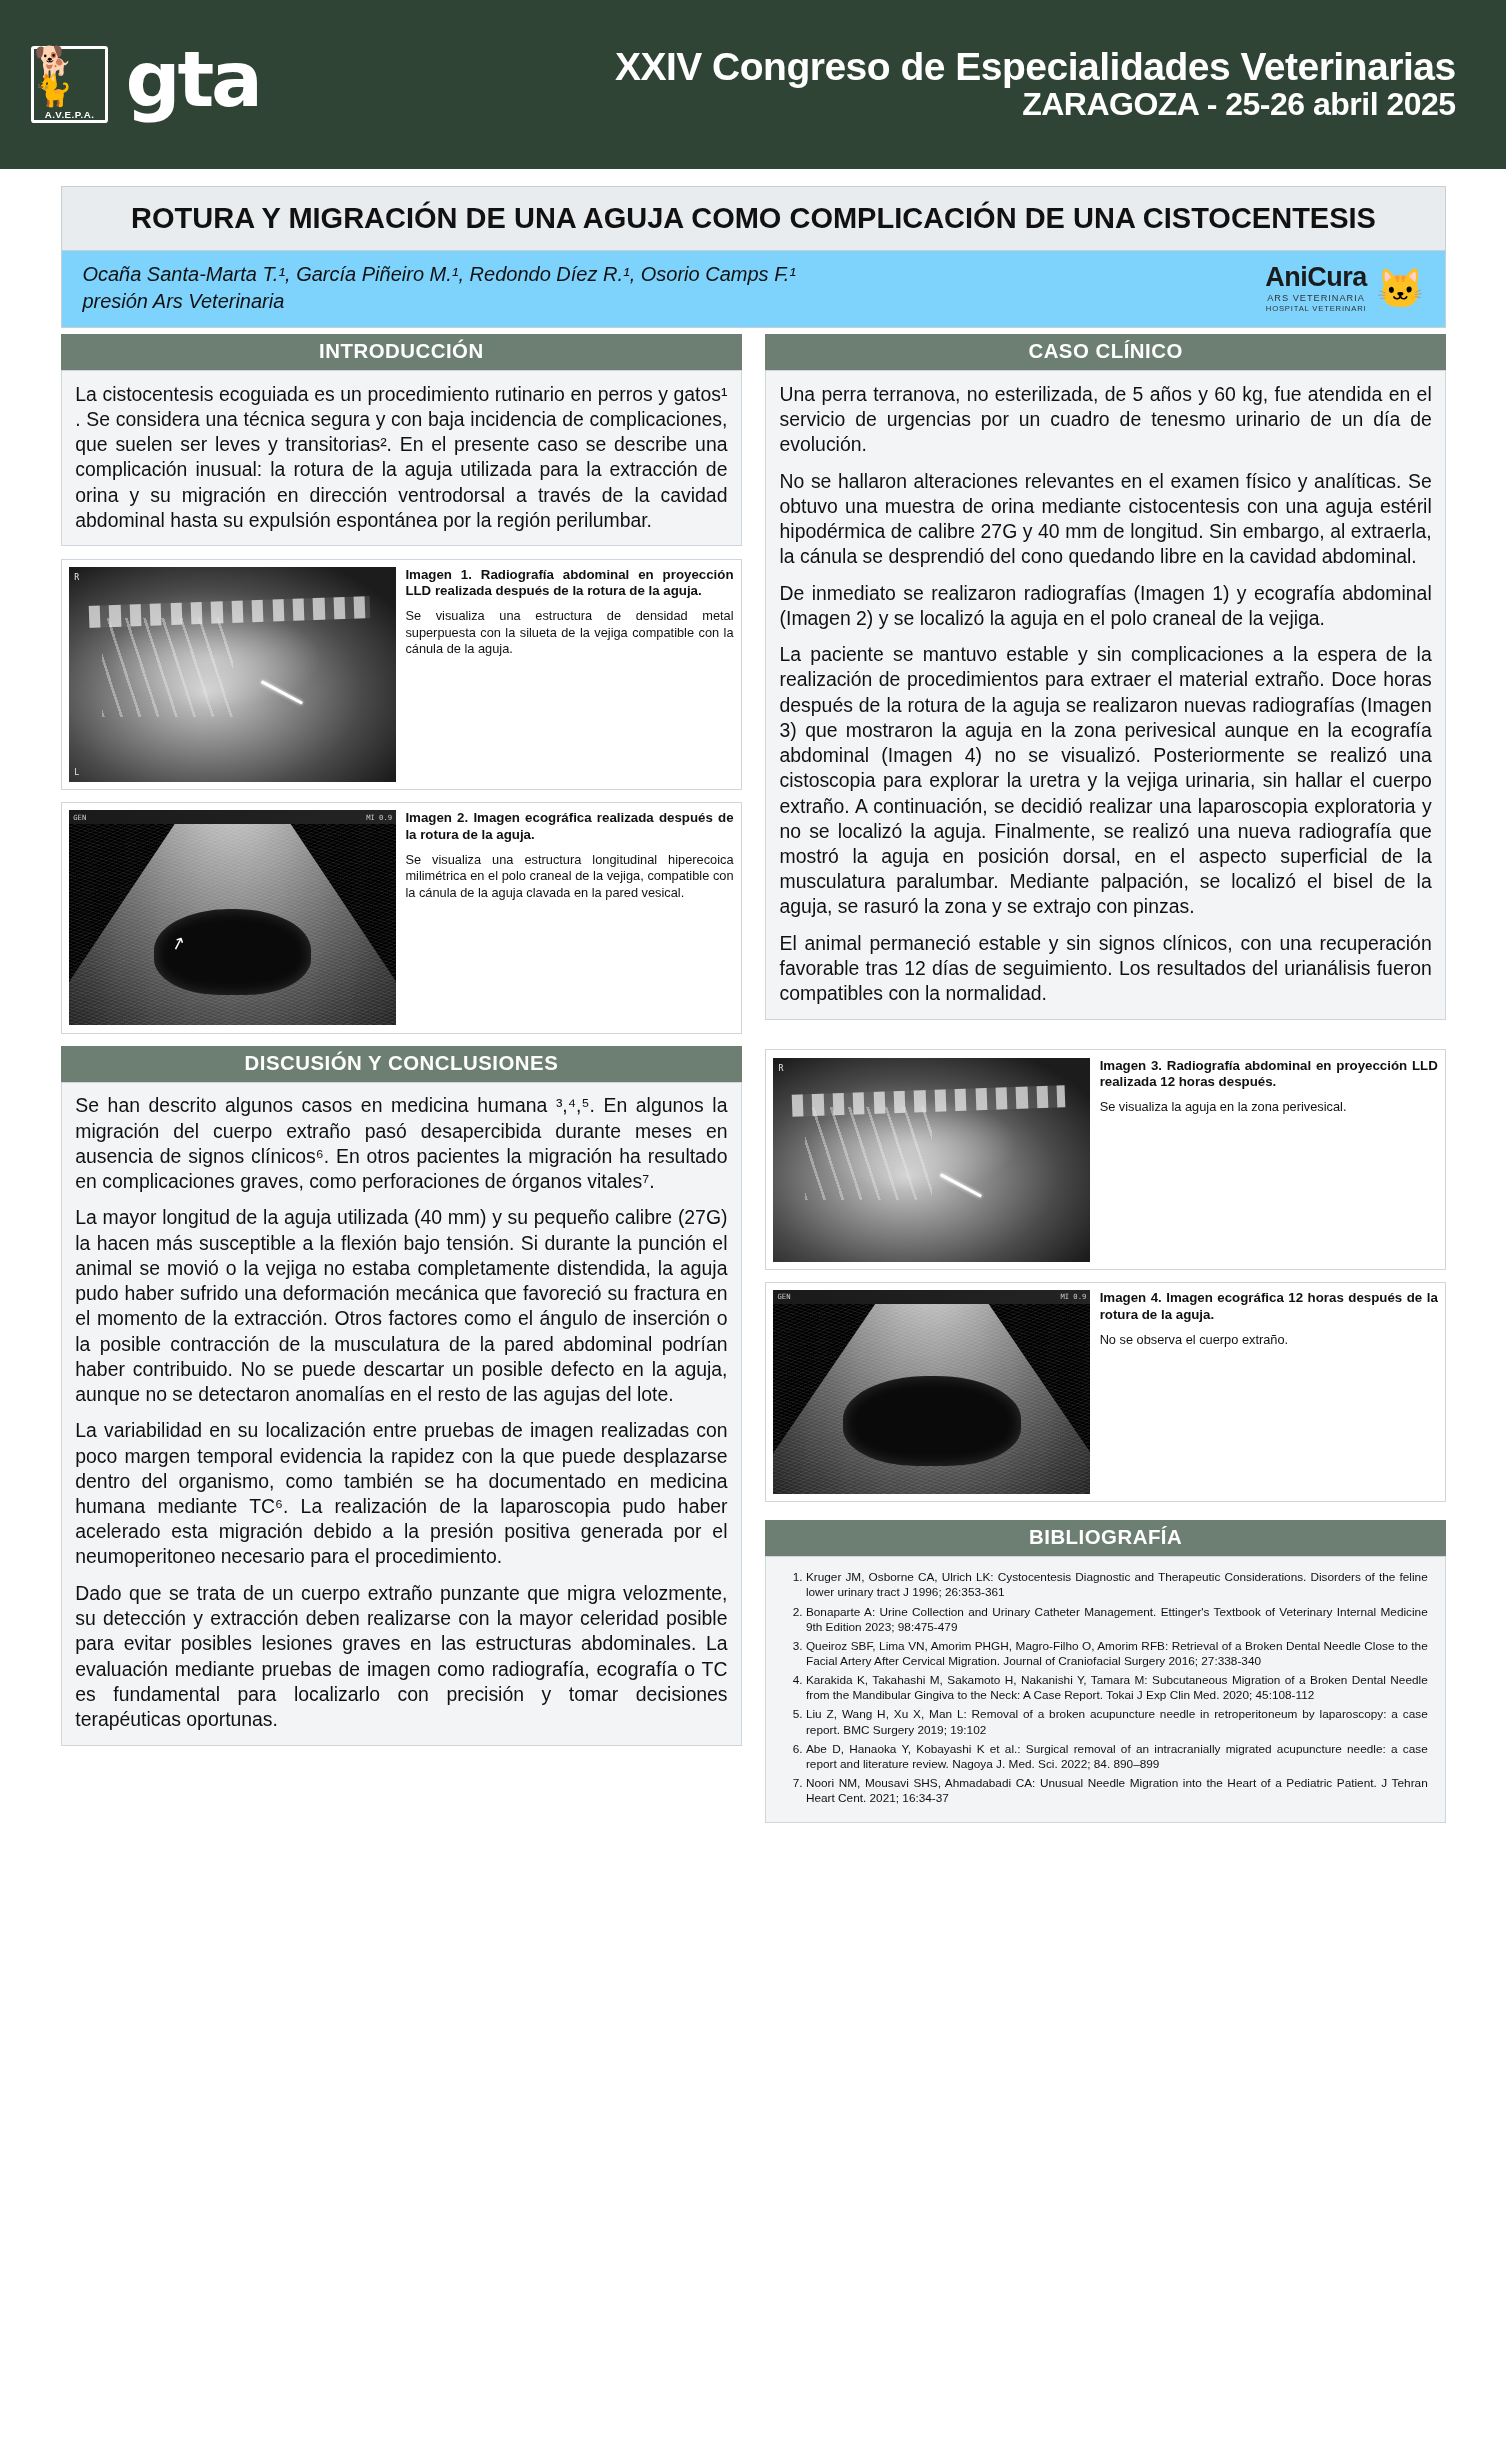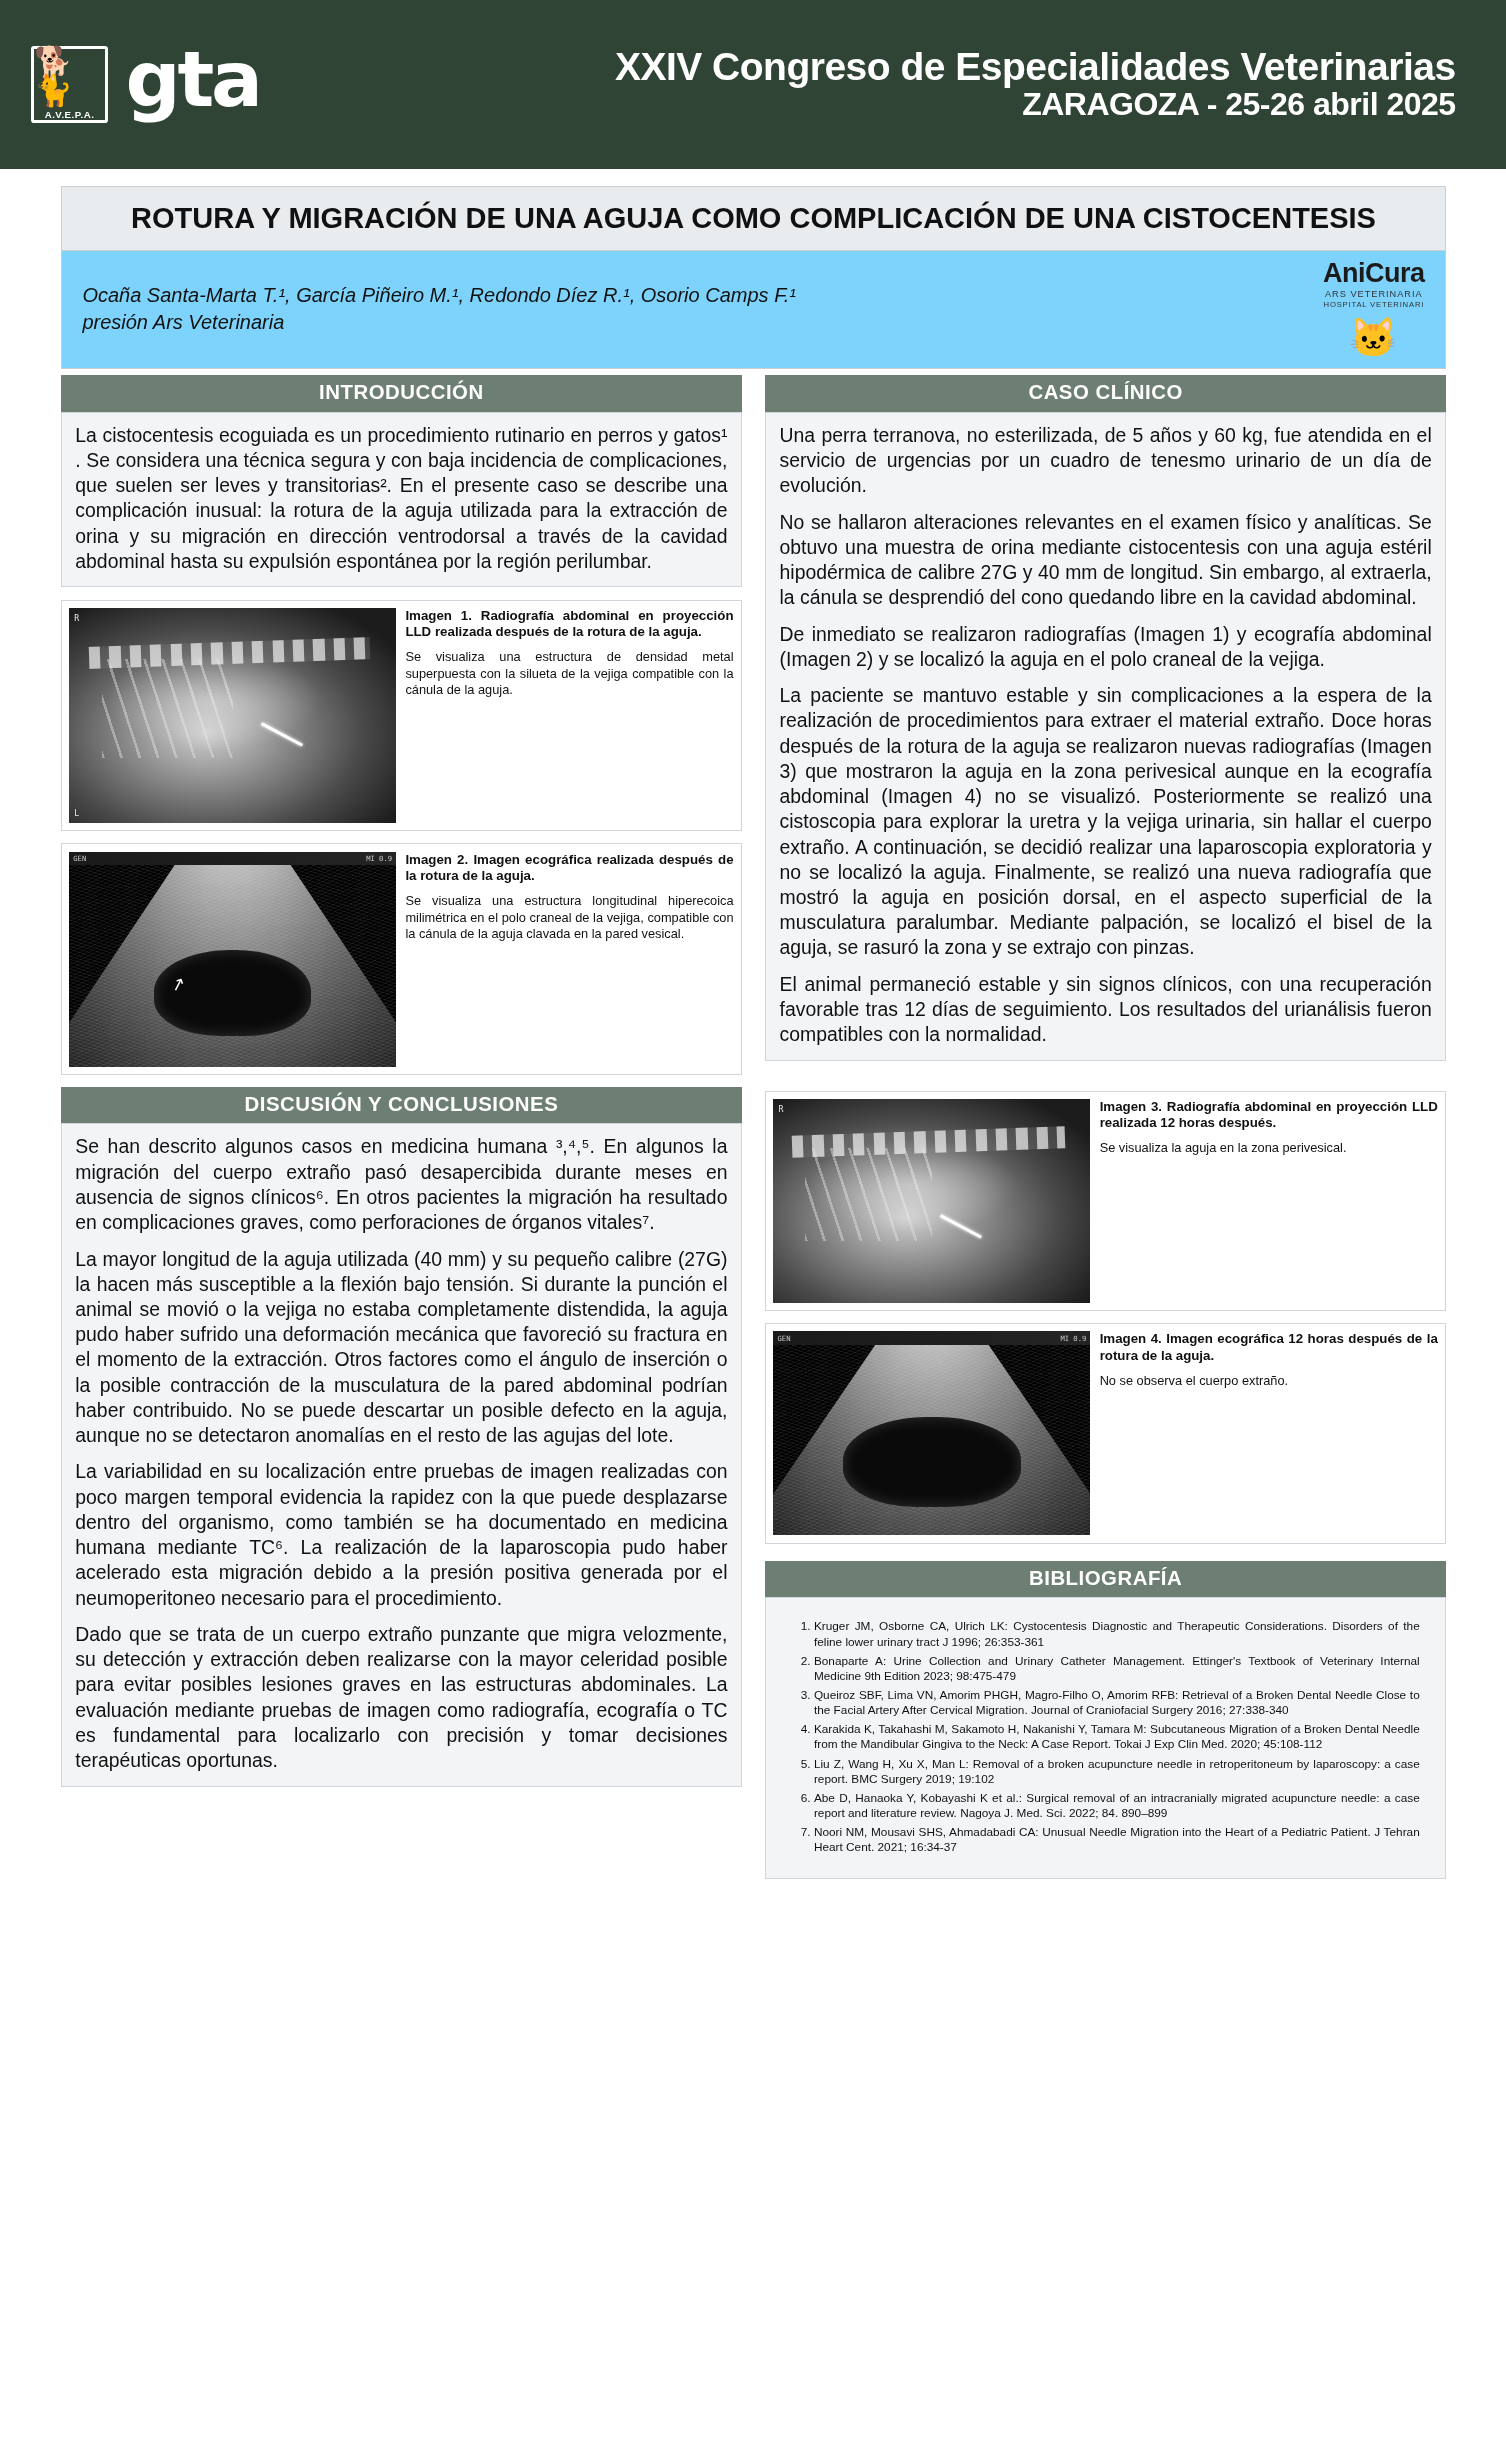--- a/index.html
+++ b/index.html
@@ -84,21 +84,21 @@
     border: 0.5px solid #c9ced3;
     border-top: none;
     display: flex;
     align-items: center;
     padding: 9.2px 20.4px 11.2px 20.4px;
     min-height: 77px;
   }
   .authors-text { flex: 1; font-style: italic; font-size: 20px; line-height: 1.35; }
   .affil { font-style: italic; font-size: 20px; }
   .anicura {
-    display:flex; align-items:center; gap:9.2px; padding-left:15.3px;flex-direction:column;
+    display:flex; align-items:center; gap:9.2px; padding-left:15.3px;
   }
   .anicura-words { text-align:center; line-height:1; }
   .anicura-main { font-size: 27px; font-weight: bold; color:#1b1b1b; letter-spacing:-0.5px; }
   .anicura-sub1 { font-size: 9.2px; letter-spacing: 1px; color:#333; margin-top:3.1px; }
   .anicura-sub2 { font-size: 7.7px; letter-spacing: 0.8px; color:#333; margin-top:1.5px; }
   .cat-icon { font-size: 39px; line-height: 1; color:#111; }
 
   
   .body-wrap {
     display: flex;
@@ -214,21 +214,21 @@
     position:absolute; left:0; top:0; width:100%; height:13.3px;
     background: linear-gradient(90deg,#1a1a1a,#242424);
     color:#c9c9c9; font-size:7.2px; font-family:"DejaVu Sans Mono", monospace;
     display:flex; align-items:center; justify-content:space-between; padding: 0 4.1px;
   }
 
   
   .refs-panel {
     background:#f2f4f6; border:0.5px solid #cfd5da; padding: 9.2px 13.3px 11.2px 20.4px;
   }
-  .refs-panel ol { margin: 12px; padding-left: 15.3px; }
+  .refs-panel ol { margin: 4px; padding-left: 15.3px; }
   .refs-panel li { font-size: 11.8px; line-height: 1.28; margin-bottom: 4.1px; text-align: justify; }
 
   .gap-24 { height: 12.3px; }
   .gap-34 { height: 17.4px; }
 </style>
 </head>
 <body>
 
 <div class="poster">
 

